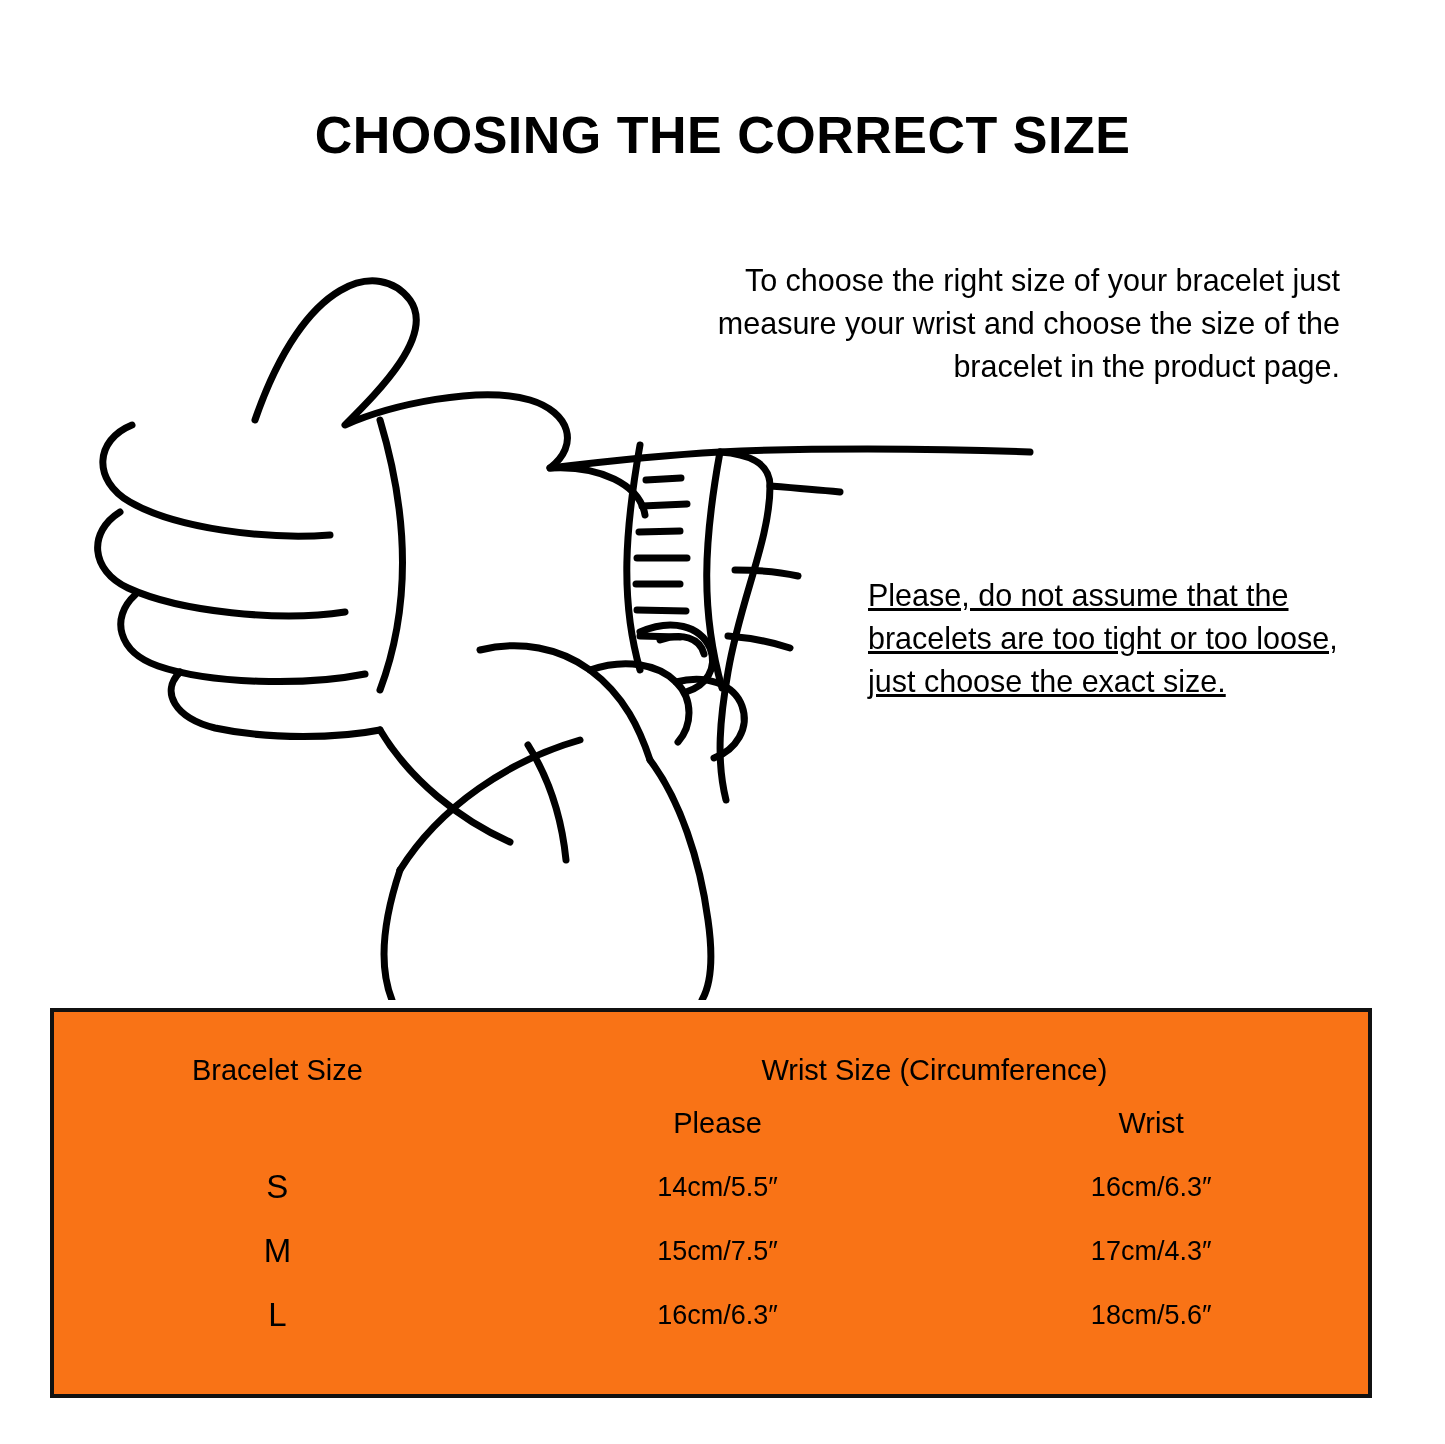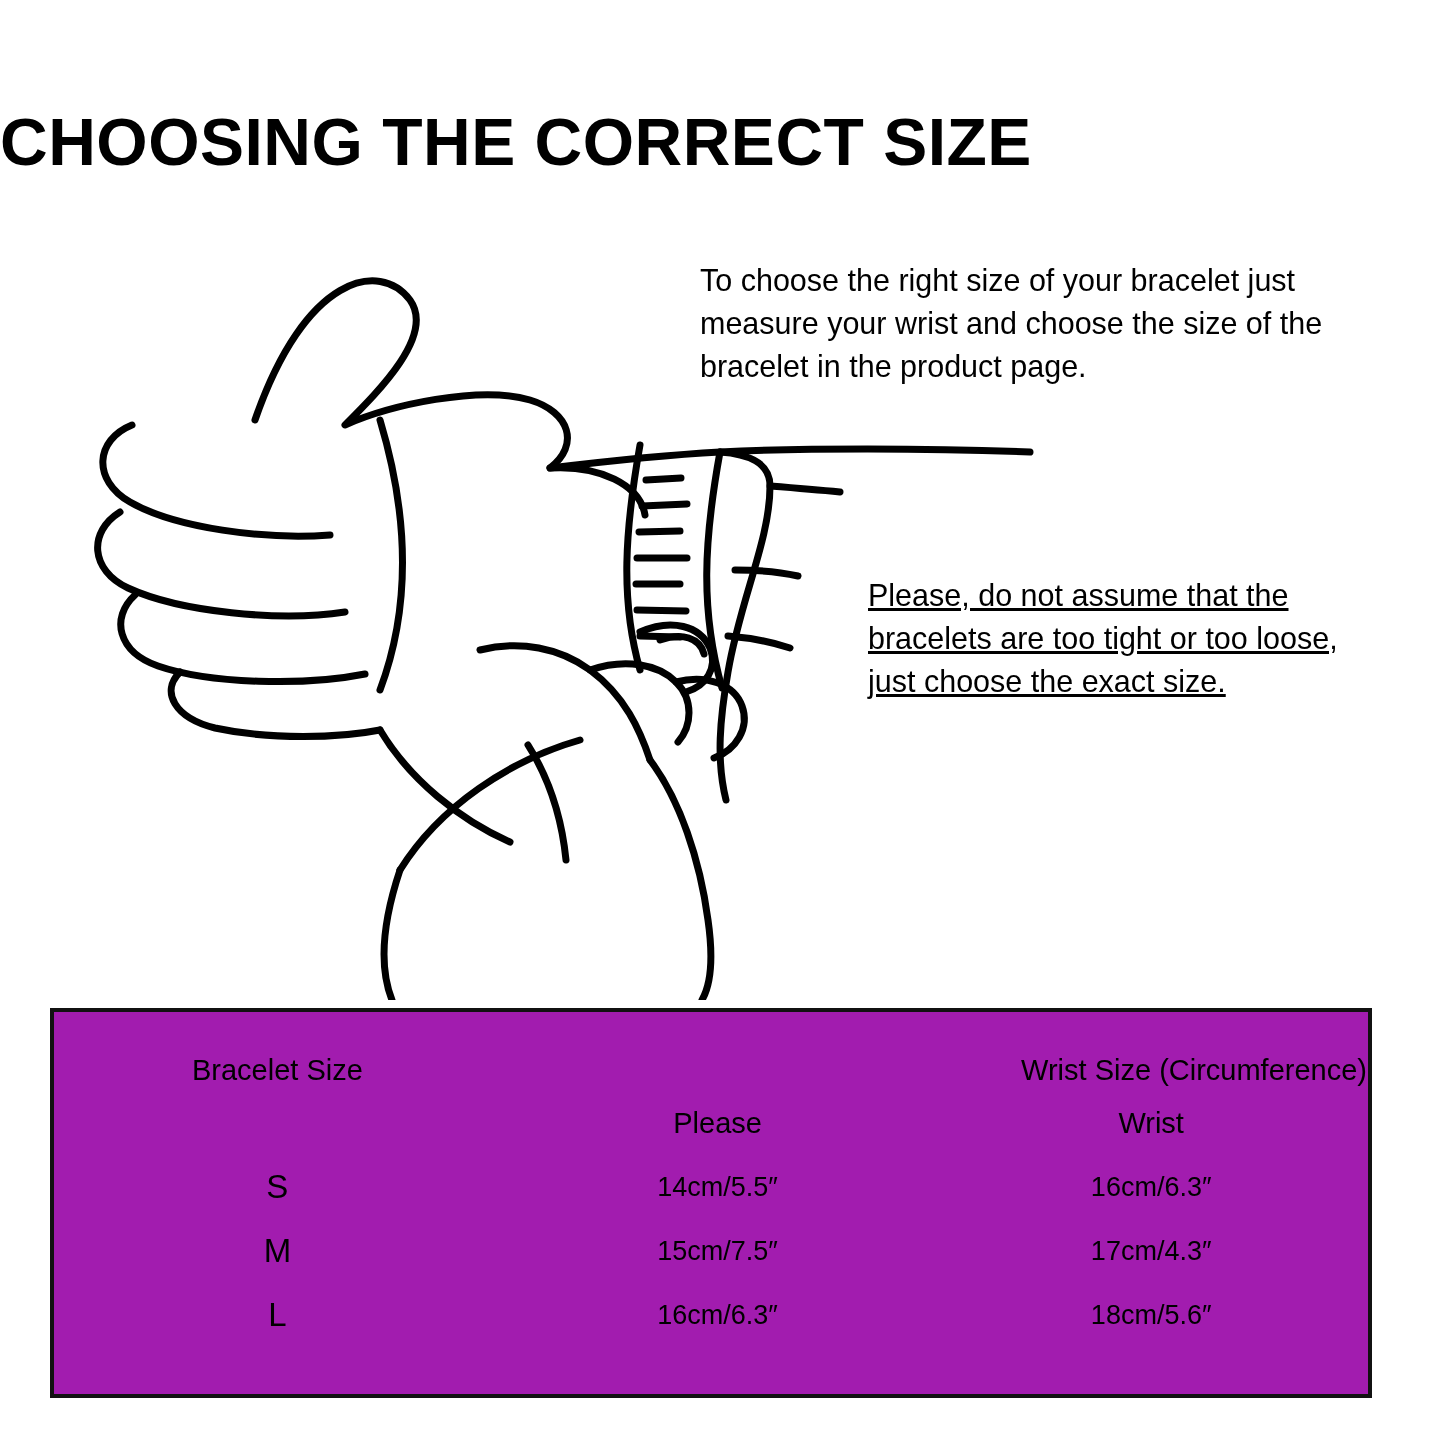--- a/index.html
+++ b/index.html
@@ -20,40 +20,41 @@
     position: absolute;
     inset: 0;
   }
 
   
   .title {
     position: absolute;
     top: 96px;
     left: 0;
     width: 100%;
-    font-size: 66px;
+    text-align: center;
+    font-size: 52px;
     font-weight: 700;
     letter-spacing: 0.5px;
     line-height: 1.05;
     white-space: nowrap;
     margin-top: 12px;
   }
 
   
   .para {
     position: absolute;
     font-size: 30.5px;
     line-height: 1.42;
     color: #000;
   }
   .para-1 {
     top: 228px;
     left: 700px;
     width: 640px;
-    text-align: left;
+    text-align: right;
   }
   .para-2 {
     top: 543px;
     left: 868px;
     width: 470px;
     text-align: left;
     text-decoration: underline;
   }
 
   
@@ -72,21 +73,21 @@
 
   
   .size-table-wrap {
     position: absolute;
     left: 50px;
     top: 1008px;
     width: 1322px;
     height: 390px;
     border: 4px solid #111;
     box-sizing: border-box;
-    background: #a21caf;
+    background: #f97316;
   }
   table.size-table {
     width: 100%;
     border-collapse: collapse;
     table-layout: fixed;
   }
   table.size-table th,
   table.size-table td {
     border: none;
     text-align: center;
@@ -97,21 +98,20 @@
   .col-female { width: 33%; }
   .col-male { width: 33%; }
 
   .hdr-row td {
     font-size: 29px;
     padding-top: 42px;
     padding-bottom: 4px;
   }
   .hdr-row .wrist-span {
     font-size: 29px;
-    text-align: right;
   }
   .subhdr-row td {
     font-size: 29px;
     padding-top: 16px;
     padding-bottom: 6px;
   }
   .data-row td {
     font-size: 27px;
     padding-top: 22px;
     padding-bottom: 4px;

